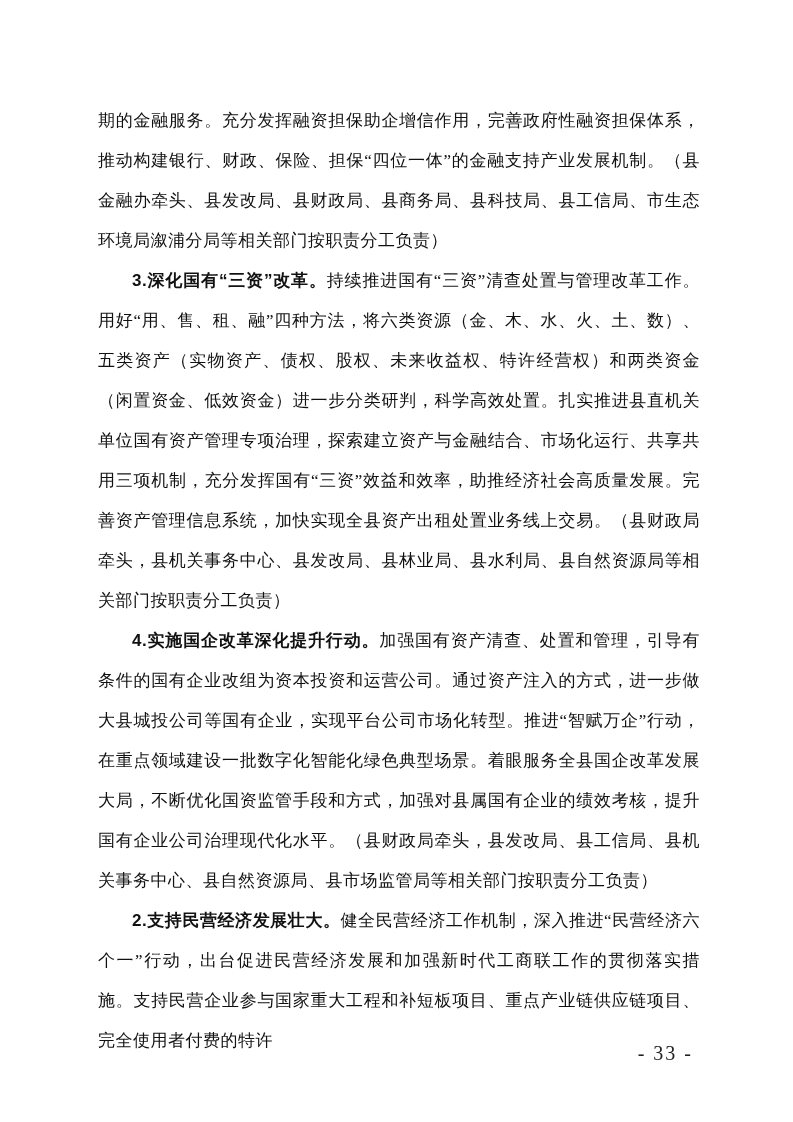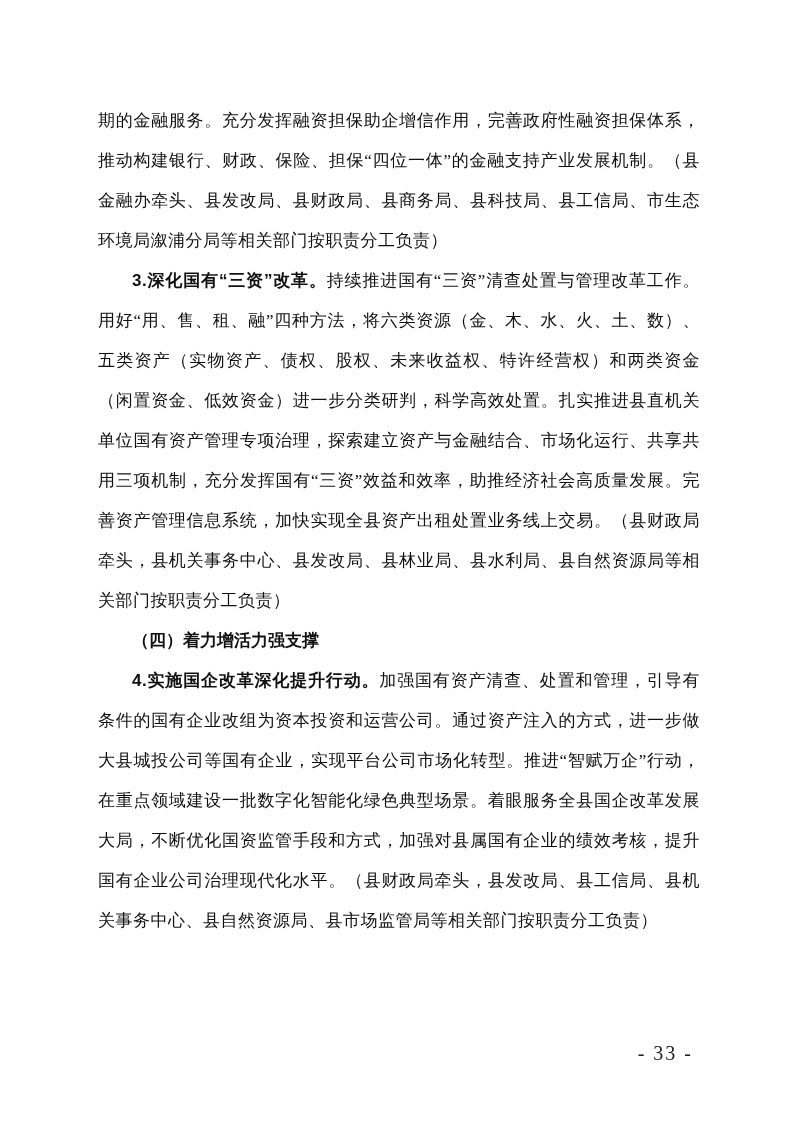--- a/index.html
+++ b/index.html
@@ -69,22 +69,22 @@
 <body>
 
 <div class="page">
 
   <div class="page-content">
 
     <p class="body-para"><span>期的金融服务。充分发挥融资担保助企增信作用，完善政府性融资担保体系，推动构建银行、财政、保险、担保“四位一体”的金融支持产业发展机制。（县金融办牵头、县发改局、县财政局、县商务局、县科技局、县工信局、市生态环境局溆浦分局等相关部门按职责分工负责）</span></p>
 
     <p class="body-para indent"><span class="lead">3.深化国有“三资”改革。</span><span>持续推进国有“三资”清查处置与管理改革工作。用好“用、售、租、融”四种方法，将六类资源（金、木、水、火、土、数）、五类资产（实物资产、债权、股权、未来收益权、特许经营权）和两类资金（闲置资金、低效资金）进一步分类研判，科学高效处置。扎实推进县直机关单位国有资产管理专项治理，探索建立资产与金融结合、市场化运行、共享共用三项机制，充分发挥国有“三资”效益和效率，助推经济社会高质量发展。完善资产管理信息系统，加快实现全县资产出租处置业务线上交易。（县财政局牵头，县机关事务中心、县发改局、县林业局、县水利局、县自然资源局等相关部门按职责分工负责）</span></p>
 
-    <p class="section-heading"><span>（四）着力增活力强支撑</span></p>
 
     <p class="body-para indent"><span class="lead">4.实施国企改革深化提升行动。</span><span>加强国有资产清查、处置和管理，引导有条件的国有企业改组为资本投资和运营公司。通过资产注入的方式，进一步做大县城投公司等国有企业，实现平台公司市场化转型。推进“智赋万企”行动，在重点领域建设一批数字化智能化绿色典型场景。着眼服务全县国企改革发展大局，不断优化国资监管手段和方式，加强对县属国有企业的绩效考核，提升国有企业公司治理现代化水平。（县财政局牵头，县发改局、县工信局、县机关事务中心、县自然资源局、县市场监管局等相关部门按职责分工负责）</span></p>
 
+    <p class="body-para indent"><span class="lead">2.支持民营经济发展壮大。</span><span>健全民营经济工作机制，深入推进“民营经济六个一”行动，出台促进民营经济发展和加强新时代工商联工作的贯彻落实措施。支持民营企业参与国家重大工程和补短板项目、重点产业链供应链项目、完全使用者付费的特许</span></p>
 
   </div>
 
   <div class="page-number">- 33 -</div>
 
 </div>
 
 </body></html>

